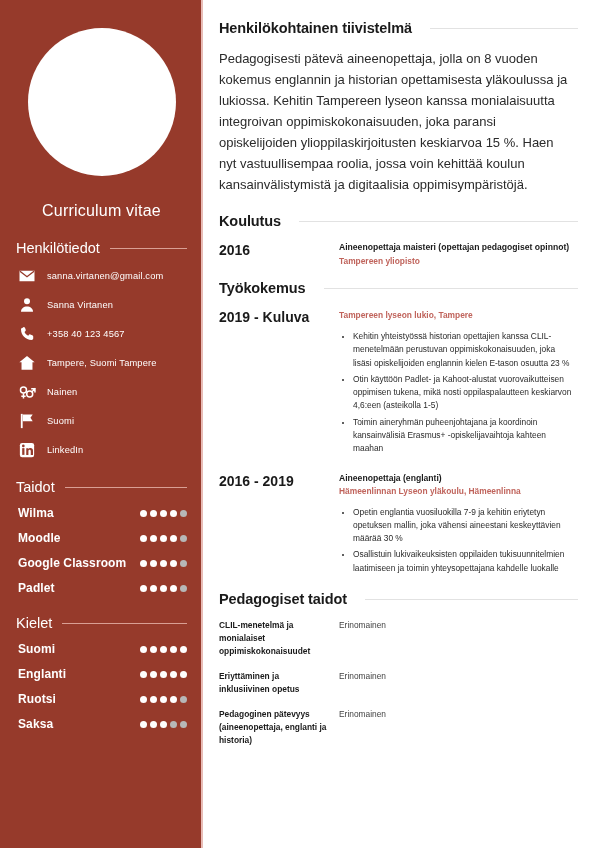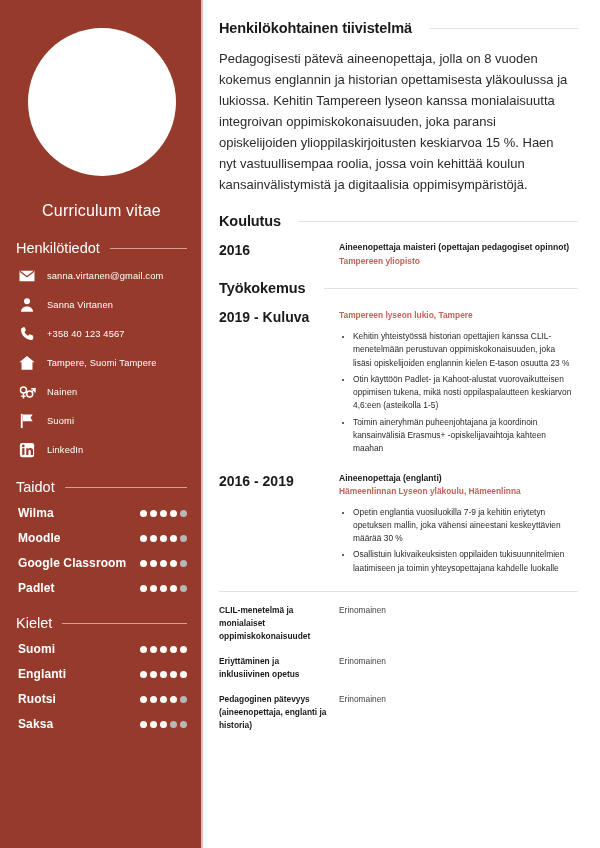--- a/index.html
+++ b/index.html
@@ -455,20 +455,21 @@
                 <li>Opetin englantia vuosiluokilla 7-9 ja kehitin eriytetyn opetuksen mallin, joka vähensi aineestani keskeyttävien määrää 30 %</li>
                 <li>Osallistuin lukivaikeuksisten oppilaiden tukisuunnitelmien laatimiseen ja toimin yhteysopettajana kahdelle luokalle</li>
               </ul>
             </div>
           </div>
         </div>
     </section>
 
     <section class="sec-block">
       <div class="sec-heading">
+        <span class="txt">Pedagogiset taidot</span>
         <span class="rule"></span>
       </div>
       <div id="pedagogical-list">
           <div class="skill-entry">
             <div class="sname">CLIL-menetelmä ja monialaiset oppimiskokonaisuudet</div>
             <div class="slevel">Erinomainen</div>
           </div>
           <div class="skill-entry">
             <div class="sname">Eriyttäminen ja inklusiivinen opetus</div>
             <div class="slevel">Erinomainen</div>

